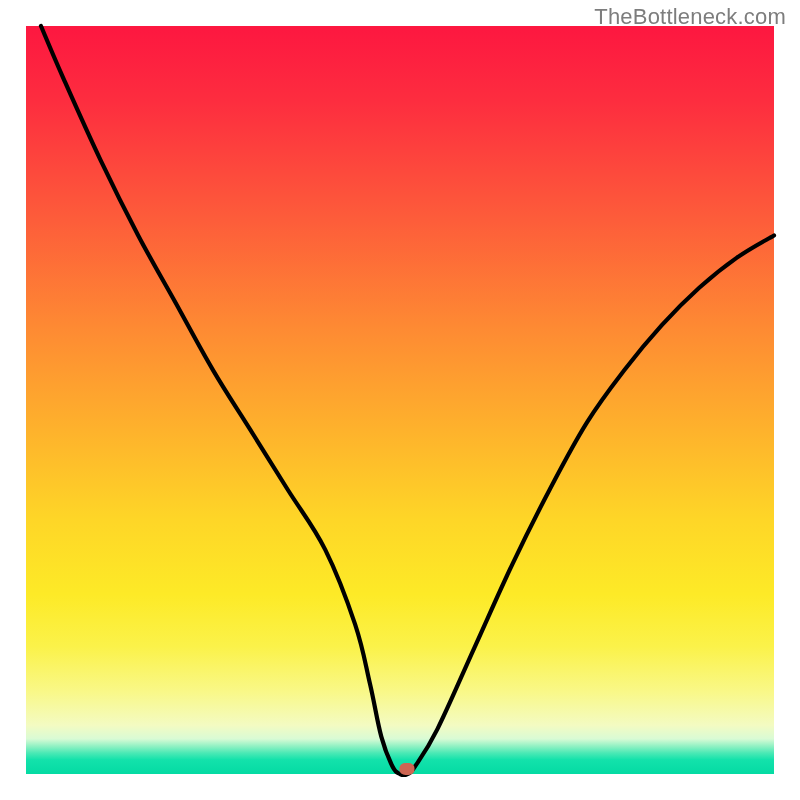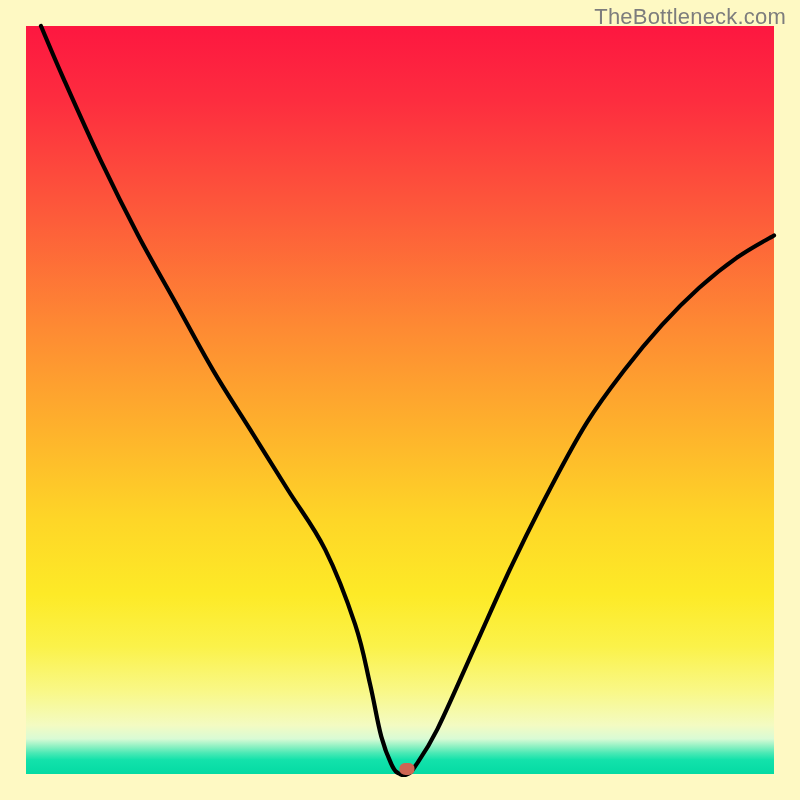--- a/index.html
+++ b/index.html
@@ -8,21 +8,21 @@
     width: 800px;
     height: 800px;
     background: #000;
     overflow: hidden;
     font-family: Arial, Helvetica, sans-serif;
   }
   .frame {
     position: relative;
     width: 800px;
     height: 800px;
-    background: #fef9c3;
+    background: #ffffff;
   }
   .watermark {
     position: absolute;
     top: 4px;
     right: 14px;
     color: #7d7d7d;
     font-size: 22px;
     font-weight: 500;
     letter-spacing: 0.2px;
     z-index: 10;

